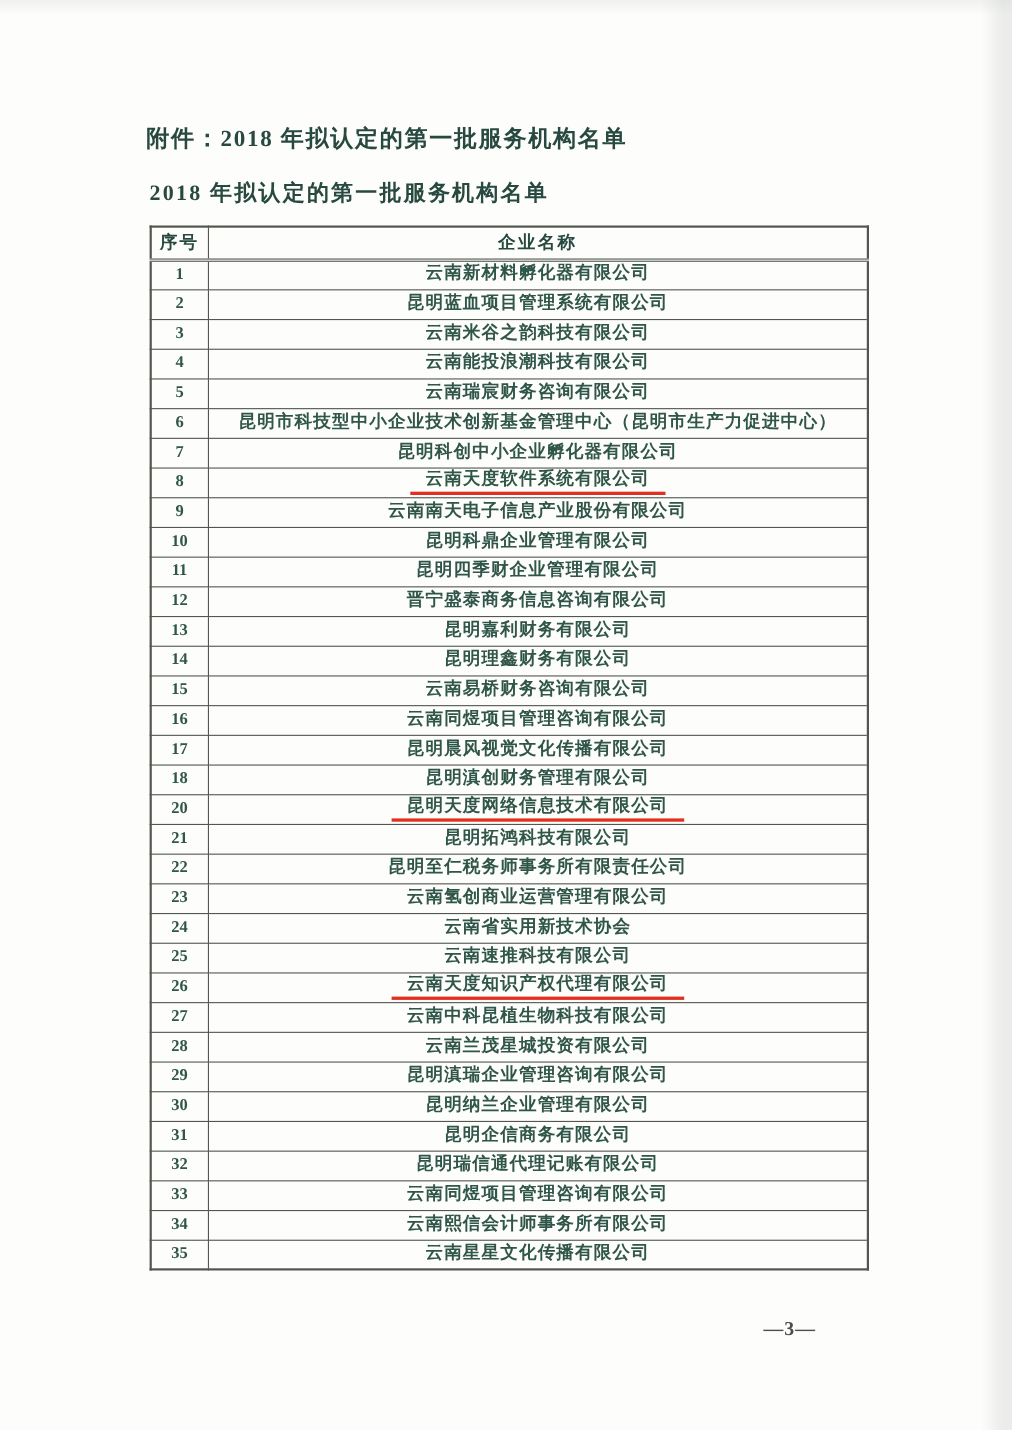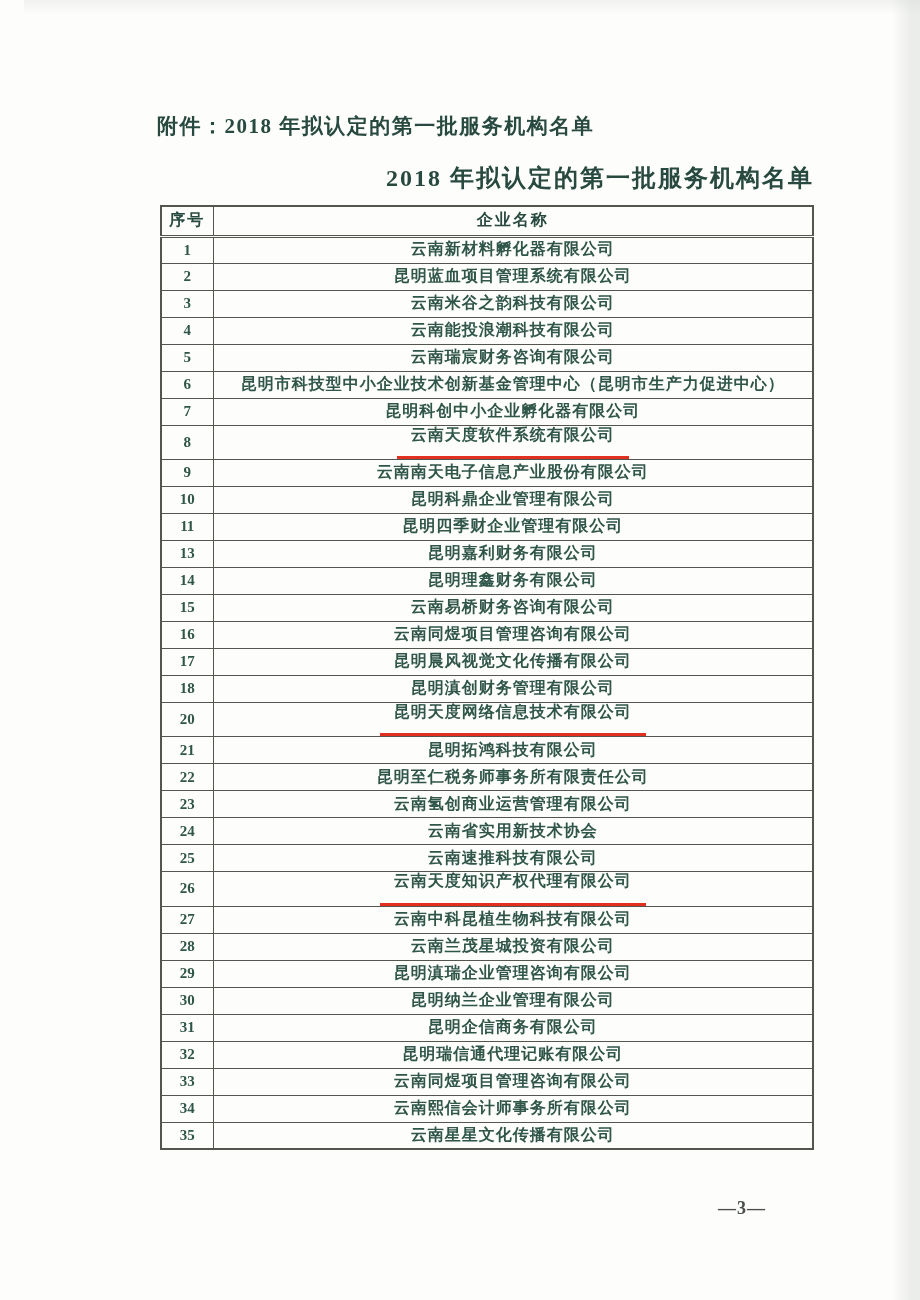--- a/index.html
+++ b/index.html
@@ -12,21 +12,20 @@
   *{margin:0;padding:0;box-sizing:border-box;}
   html,body{width:920px;height:1300px;overflow:hidden;}
   body{
     background:var(--paper);
     font-family:"Liberation Serif","DejaVu Serif",serif;
     position:relative;
   }
   .page{
     position:absolute;inset:0;
     background:var(--paper);
-    margin-left:24px;
   }
   
   .page::after{
     content:"";
     position:absolute;top:0;right:0;width:28px;height:100%;
     background:linear-gradient(to right, rgba(190,196,192,0) 0%, rgba(190,196,192,.28) 70%, rgba(205,210,206,.38) 100%);
     pointer-events:none;
   }
   
   .page::before{
@@ -35,22 +34,22 @@
     background:linear-gradient(to bottom, rgba(180,190,186,.18), rgba(180,190,186,0));
     pointer-events:none;
   }
   .attachment-line{
     position:absolute;left:133px;top:112px;
     font-size:21px;font-weight:bold;color:var(--ink-strong);
     letter-spacing:1.5px;white-space:nowrap;
   }
   .doc-title{
     position:absolute;left:136px;top:162px;width:654px;
-    text-align:right;
-    font-size:24px;font-weight:bold;color:var(--ink-strong);
+    text-align:left;
+    font-size:20px;font-weight:bold;color:var(--ink-strong);
     letter-spacing:2px;white-space:nowrap;
   }
   table.company-table{
     position:absolute;left:136px;top:205px;width:654px;
     border-collapse:collapse;
     table-layout:fixed;
   }
   table.company-table th,
   table.company-table td{
     border:1px solid var(--border);
@@ -71,21 +70,21 @@
   col.c-no{width:52px;}
   table.company-table tbody td{
     height:27px;
     font-weight:bold;
   }
   td.cell-no{font-size:15px;font-family:"Liberation Serif","DejaVu Serif",serif;color:#41534c;}
   td.cell-name{font-size:16px;letter-spacing:1px;}
   td.cell-name .nm{display:inline-block;line-height:1.15;padding:0 4px 1px 4px;text-align:right;}
   td.cell-name .nm.underlined{
     border-bottom:3px solid var(--red);
-    padding:0 14px 12px 14px;
+    padding:0 14px 2px 14px;
   }
   .page-number{
     position:absolute;left:648px;top:1198px;width:140px;
     text-align:center;
     font-size:18px;color:#4a4f4c;letter-spacing:1px;
     font-weight:bold;
   }
 </style>
 </head>
 <body>
@@ -178,20 +177,26 @@
     </td>
   </tr>
 
   <tr>
     <td class="cell-no">11</td>
     <td class="cell-name">
       <span class="nm">昆明四季财企业管理有限公司</span>
     </td>
   </tr>
 
+  <tr>
+    <td class="cell-no">12</td>
+    <td class="cell-name">
+      <span class="nm">晋宁盛泰商务信息咨询有限公司</span>
+    </td>
+  </tr>
 
   <tr>
     <td class="cell-no">13</td>
     <td class="cell-name">
       <span class="nm">昆明嘉利财务有限公司</span>
     </td>
   </tr>
 
   <tr>
     <td class="cell-no">14</td>

